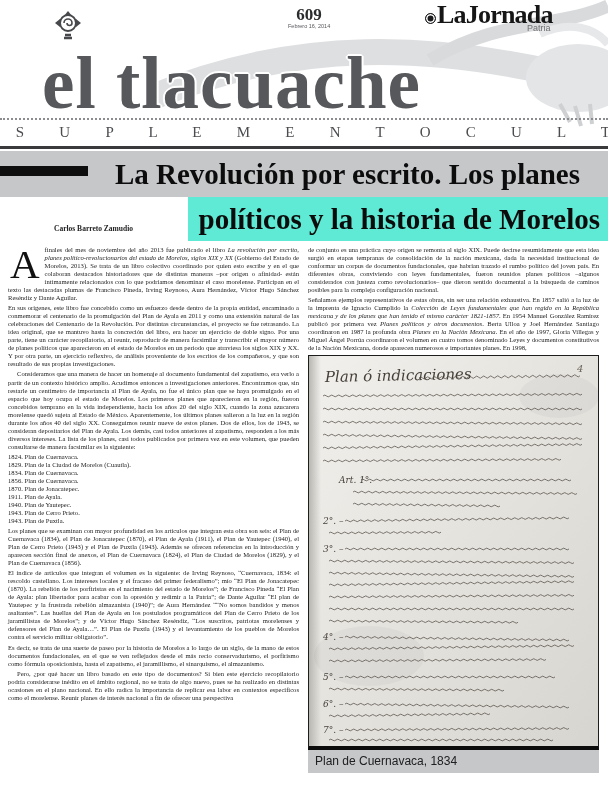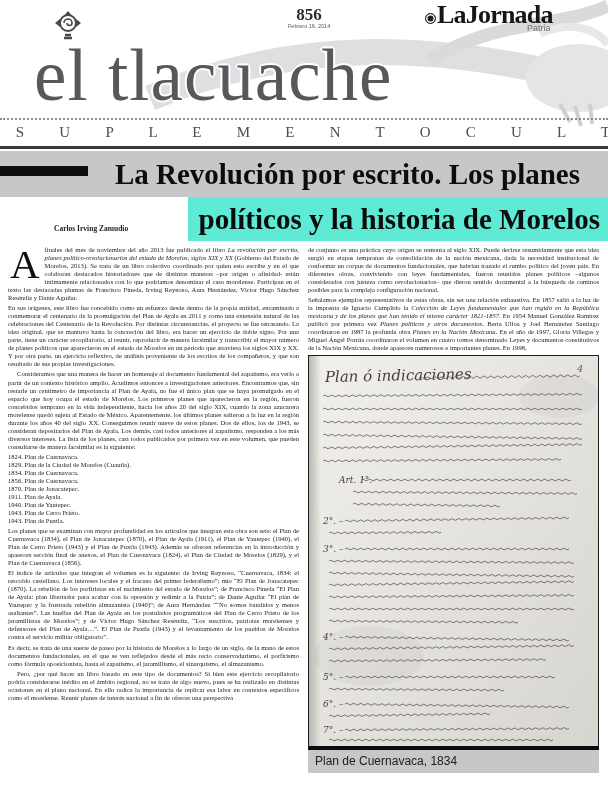--- a/index.html
+++ b/index.html
@@ -19,22 +19,22 @@
   .jornada{position:absolute;left:425px;top:8px;text-align:right;line-height:14px;}
   .jornada-row{display:flex;align-items:flex-start;}
   .jornada-dot{width:9px;height:9px;border:1.5px solid #1c1c1e;border-radius:50%;
                background:#1c1c1e;box-shadow:inset 0 0 0 1.5px #fff;margin:5px 1px 0 0;}
   .jornada-name{font-family:"Liberation Serif",serif;font-weight:bold;font-size:26px;
                 letter-spacing:-.8px;color:#161617;}
   .jornada-region{font-family:"Liberation Sans",sans-serif;font-size:9px;color:#6e6f72;
                   margin-top:-3px;padding-right:2px;text-align:right;}
   
   .masthead{position:relative;height:72px;z-index:1;}
-  .masthead h1{margin:4px;position:absolute;left:30px;top:-16px;
-               font-family:"Liberation Serif",serif;font-weight:normal;font-size:73px;
+  .masthead h1{margin:12px;position:absolute;left:30px;top:-16px;
+               font-family:"Liberation Serif",serif;font-weight:bold;font-size:73px;
                letter-spacing:1px;color:#57585b;
                text-shadow:-2px 0 0 #fff,2px 0 0 #fff,0 -2px 0 #fff,0 2px 0 #fff,
                            -1px -1px 0 #fff,1px 1px 0 #fff,1px -1px 0 #fff,-1px 1px 0 #fff;text-align:center;}
   .supplement{position:relative;z-index:2;margin:0;border-top:2px dotted #8b8c8f;
               border-bottom:3px solid #3a3a3d;padding:4px 0 5px;text-align:center;
               font-size:15px;color:#4b4c4f;letter-spacing:1.05em;text-indent:1.05em;
               white-space:nowrap;overflow:hidden;}
   
   .title-block{position:relative;z-index:2;margin-top:2px;}
   .tb-row1{height:46px;background:#c6c7c9;display:flex;align-items:center;
@@ -81,21 +81,21 @@
         <g fill="none" stroke="#47484b" stroke-width="2">
           <circle cx="16" cy="14" r="8"></circle>
           <path d="M16 2 l4 5 h-8 z" fill="#47484b" stroke="none"></path>
           <path d="M3 14 l5 -4 v8 z M29 14 l-5 -4 v8 z" fill="#47484b" stroke="none"></path>
           <path d="M12 14 a4 4 0 0 1 8 0 a2.5 2.5 0 0 1 -5 0" stroke-width="1.6"></path>
           <path d="M13 26 h6 M12 29 h8" stroke-width="2.4"></path>
         </g>
       </svg>
     </div>
     <div class="issue">
-      <div class="issue-num">856</div>
+      <div class="issue-num">609</div>
       <div class="issue-date">Febrero 16, 2014</div>
     </div>
     <div class="jornada">
       <div class="jornada-row">
         <span class="jornada-dot"></span>
         <span class="jornada-name">LaJornada</span>
       </div>
       <div class="jornada-region">Patria</div>
     </div>
   </div>
@@ -105,21 +105,21 @@
   </div>
   <div class="supplement">S U P L E M E N T O   C U L T U R A L</div>
 
   <div class="title-block">
     <div class="tb-dash"></div>
     <div class="tb-row1">
       <span class="art-title">La Revolución por escrito. Los planes</span>
     </div>
     <div class="tb-row2">
       <div class="tb-author-cell">
-        <span class="author">Carlos Irving Zamudio</span>
+        <span class="author">Carlos Barreto Zamudio</span>
       </div>
       <div class="tb-title2">
         <span class="art-title">políticos y la historia de Morelos</span>
       </div>
     </div>
   </div>
 
   <div class="bodygrid">
     <div class="col" id="col-left">
         <p class="para"><span class="dropcap">A</span><span>finales del mes de noviembre del año 2013 fue publicado el libro </span><span class="it">La revolución por escrito, planes político-revolucionarios del estado de Morelos, siglos XIX y XX</span><span> (Gobierno del Estado de Morelos, 2013). Se trata de un libro colectivo coordinado por quien esto escribe y en el que colaboran destacados historiadores que de distintas maneras –por origen o afinidad- están íntimamente relacionados con lo que podríamos denominar el caso morelense. Participan en el texto las destacadas plumas de Francisco Pineda, Irving Reynoso, Aura Hernández, Víctor Hugo Sánchez Reséndiz y Dante Aguilar.</span></p>

